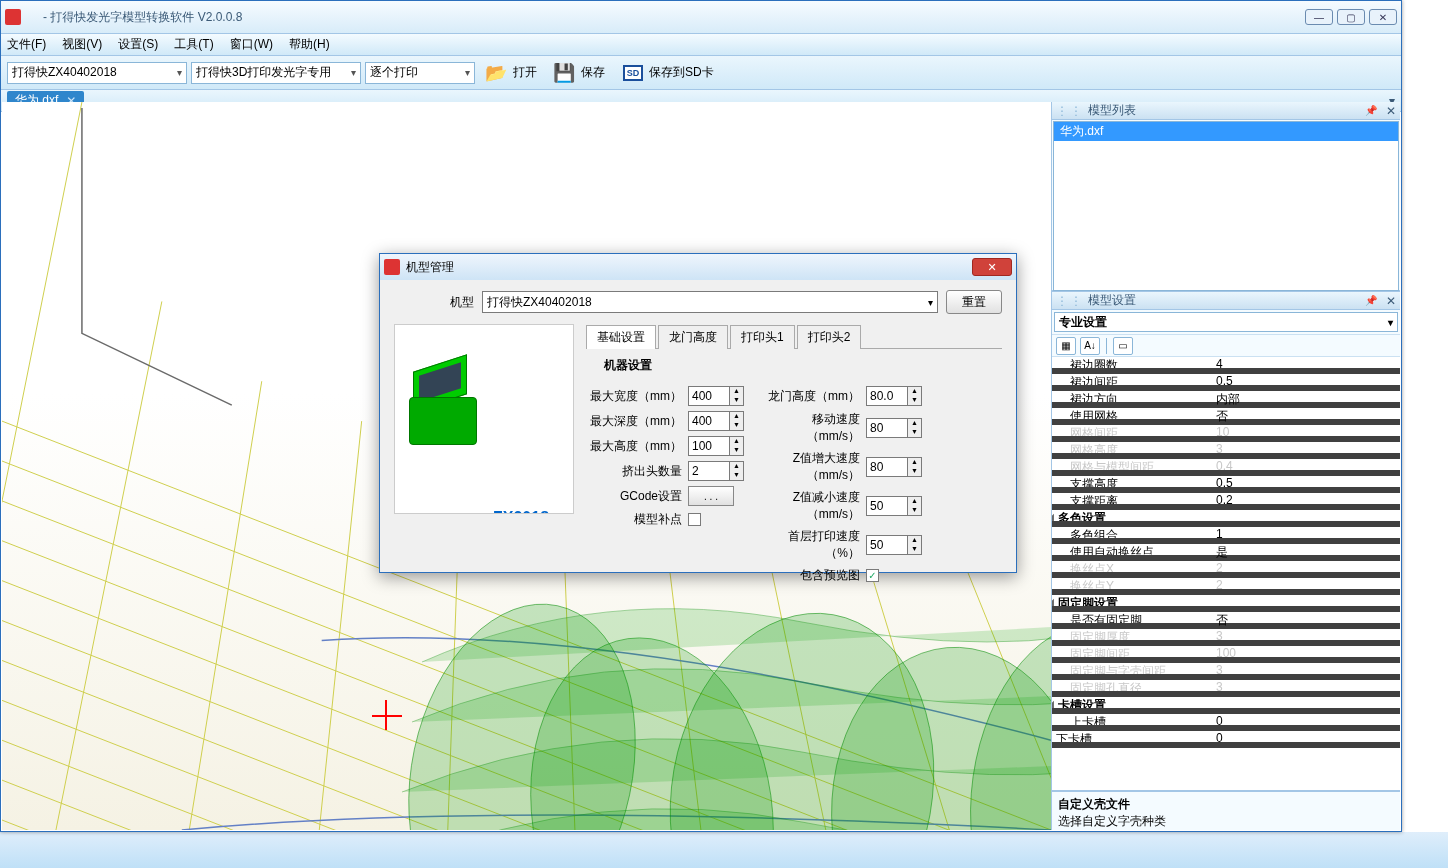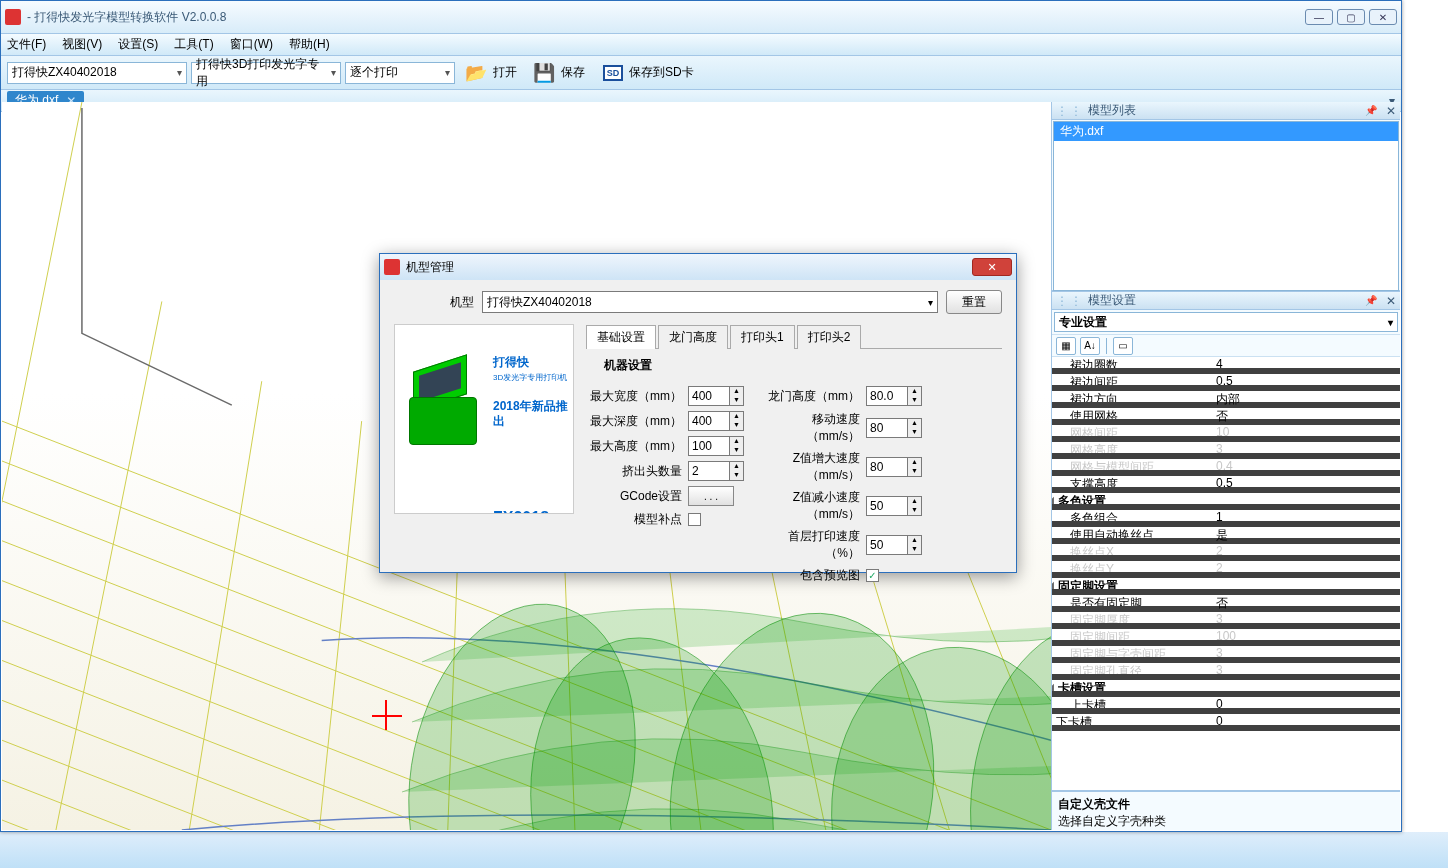--- a/index.html
+++ b/index.html
@@ -1,20 +1,20 @@
 <!DOCTYPE html>
 <html><head>
 <meta charset="utf-8">
 <style>
 * { box-sizing: border-box; margin: 0; padding: 0; font-family: "Microsoft YaHei", "SimSun", Tahoma, sans-serif; font-size: 12px; }
 body { background: #fff; width: 1448px; height: 868px; overflow: hidden; position: relative; }
 
 
 .win-outer { position: absolute; left: 0; top: 0; width: 1402px; height: 832px; border: 1px solid #2b6fbc; box-shadow: 0 0 4px rgba(0,0,0,.4); background: #fff; }
-.titlebar { height: 14px; background: linear-gradient(#f6fbff,#d8ecf9); border-bottom: 1px solid #a3c6e6; display: flex; align-items: center; padding: 16px 4px; }
+.titlebar { height: 14px; background: linear-gradient(#f6fbff,#d8ecf9); border-bottom: 1px solid #a3c6e6; display: flex; align-items: center; padding: 16px 4px; gap: 16px; }
 .titlebar .ico { width: 16px; height: 16px; background: #d33; display:inline-block; margin-right:6px; border-radius:2px;}
 .titlebar .txt { color:#3b5a77; }
 .titlebar .winbtns { margin-left:auto; display:flex; gap:4px;}
 .winbtn { width:28px; height:16px; border:1px solid #6a8bb0; border-radius:3px; background:#e8f2fb; display:flex; align-items:center; justify-content:center; font-size:10px; color:#335; cursor:default;}
 
 .menubar { height: 22px; background: linear-gradient(#f4fbff,#d0e9f8); border-bottom:1px solid #a3c6e6; display:flex; align-items:center; padding:6px 6px; gap:16px; color:#000;}
 .menubar span { cursor:default; }
 
 .toolbar { height: 34px; background: linear-gradient(#eaf6fd,#d0e9f8); border-bottom:1px solid #a3c6e6; display:flex; align-items:center; padding:0 6px; gap:4px;}
 .combo { height:22px; border:1px solid #8ab6d8; background:#fff; display:flex; align-items:center; padding:0 4px; }
@@ -130,21 +130,21 @@
     <span>工具(T)</span>
     <span>窗口(W)</span>
     <span>帮助(H)</span>
   </div>
 
   <div class="toolbar">
     <div class="combo" style="width:180px">
       <span>打得快ZX40402018</span>
         <span class="arrow">▾</span>
     </div>
-    <div class="combo" style="width:150px">
+    <div class="combo" style="width:170px">
       <span>打得快3D打印发光字专用</span>
         <span class="arrow">▾</span>
     </div>
     <div class="combo" style="width:110px">
       <span>逐个打印</span>
         <span class="arrow">▾</span>
     </div>
     <div class="tbtn">
       <span class="ticon folder-ico">📂</span>
       <span>打开</span>
@@ -281,20 +281,24 @@
               <div class="prop-value">3</div>
             </div>
             <div class="prop-row disabled">
               <div class="prop-label" style="padding-left:18px">网格与模型间距</div>
               <div class="prop-value">0.4</div>
             </div>
             <div class="prop-row">
               <div class="prop-label" style="padding-left:18px">支撑高度</div>
               <div class="prop-value">0.5</div>
             </div>
+            <div class="prop-row">
+              <div class="prop-label" style="padding-left:18px">支撑距离</div>
+              <div class="prop-value">0.2</div>
+            </div>
             <div class="prop-row group">
               <div class="prop-label"><span class="toggle">◢</span>多色设置</div>
               <div class="prop-value"></div>
             </div>
             <div class="prop-row">
               <div class="prop-label" style="padding-left:18px">多色组合</div>
               <div class="prop-value">1</div>
             </div>
             <div class="prop-row">
               <div class="prop-label" style="padding-left:18px">使用自动换丝点</div>
@@ -368,25 +372,20 @@
             <span class="ar">▾</span>
         </div>
         <button>重置</button>
       </div>
       <div class="dlg-main">
         <div class="dlg-img">
           <div class="printer">
             <div class="plid"></div>
               <div class="pscreen"></div>
               <div class="pbody"></div>
-          </div>
-          <div class="textarea">
-            <span>打得快</span><br>
-            <span style="font-weight:normal;font-size:8px;color:#0066cc">3D发光字专用打印机</span><br><br>
-            <span style="color:#0066cc">2018年新品推出</span>
           </div>
           <div class="bandtxt">ZX2018-4040</div>
         </div>
         <div style="flex:1">
           <div class="dlg-tabs">
             <div class="dlg-tab active">基础设置</div>
             <div class="dlg-tab">龙门高度</div>
             <div class="dlg-tab">打印头1</div>
             <div class="dlg-tab">打印头2</div>
           </div>

